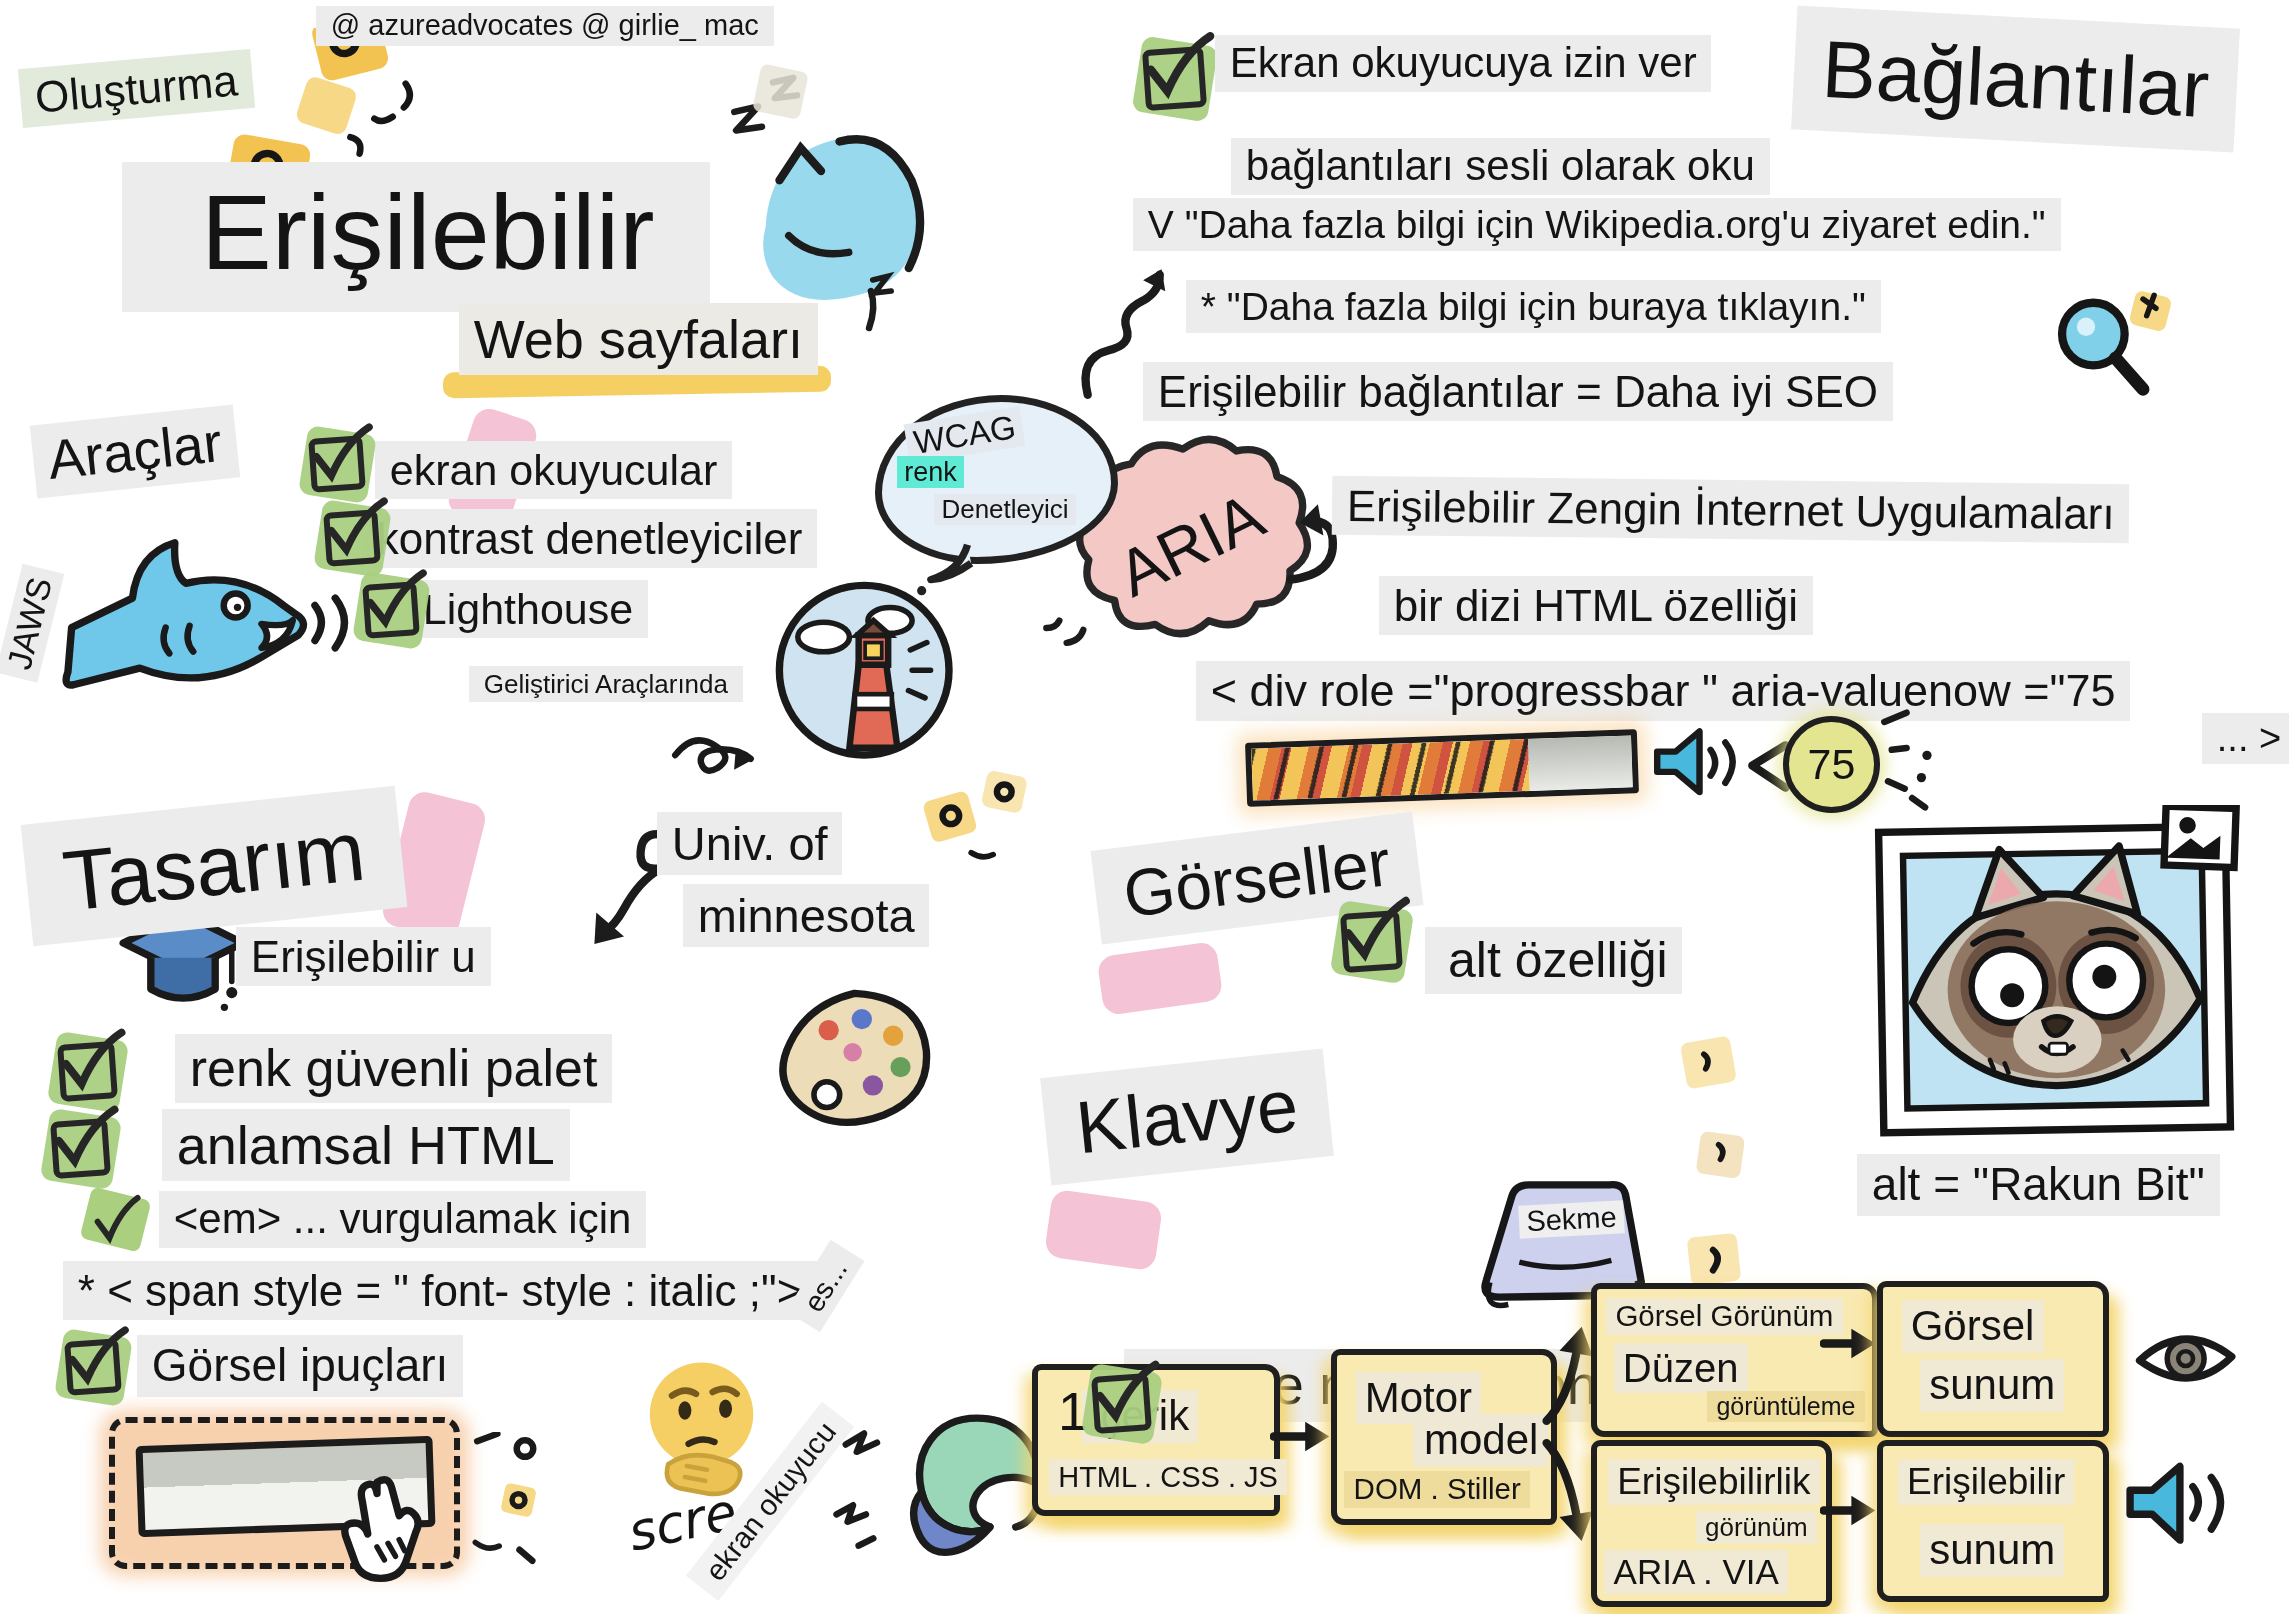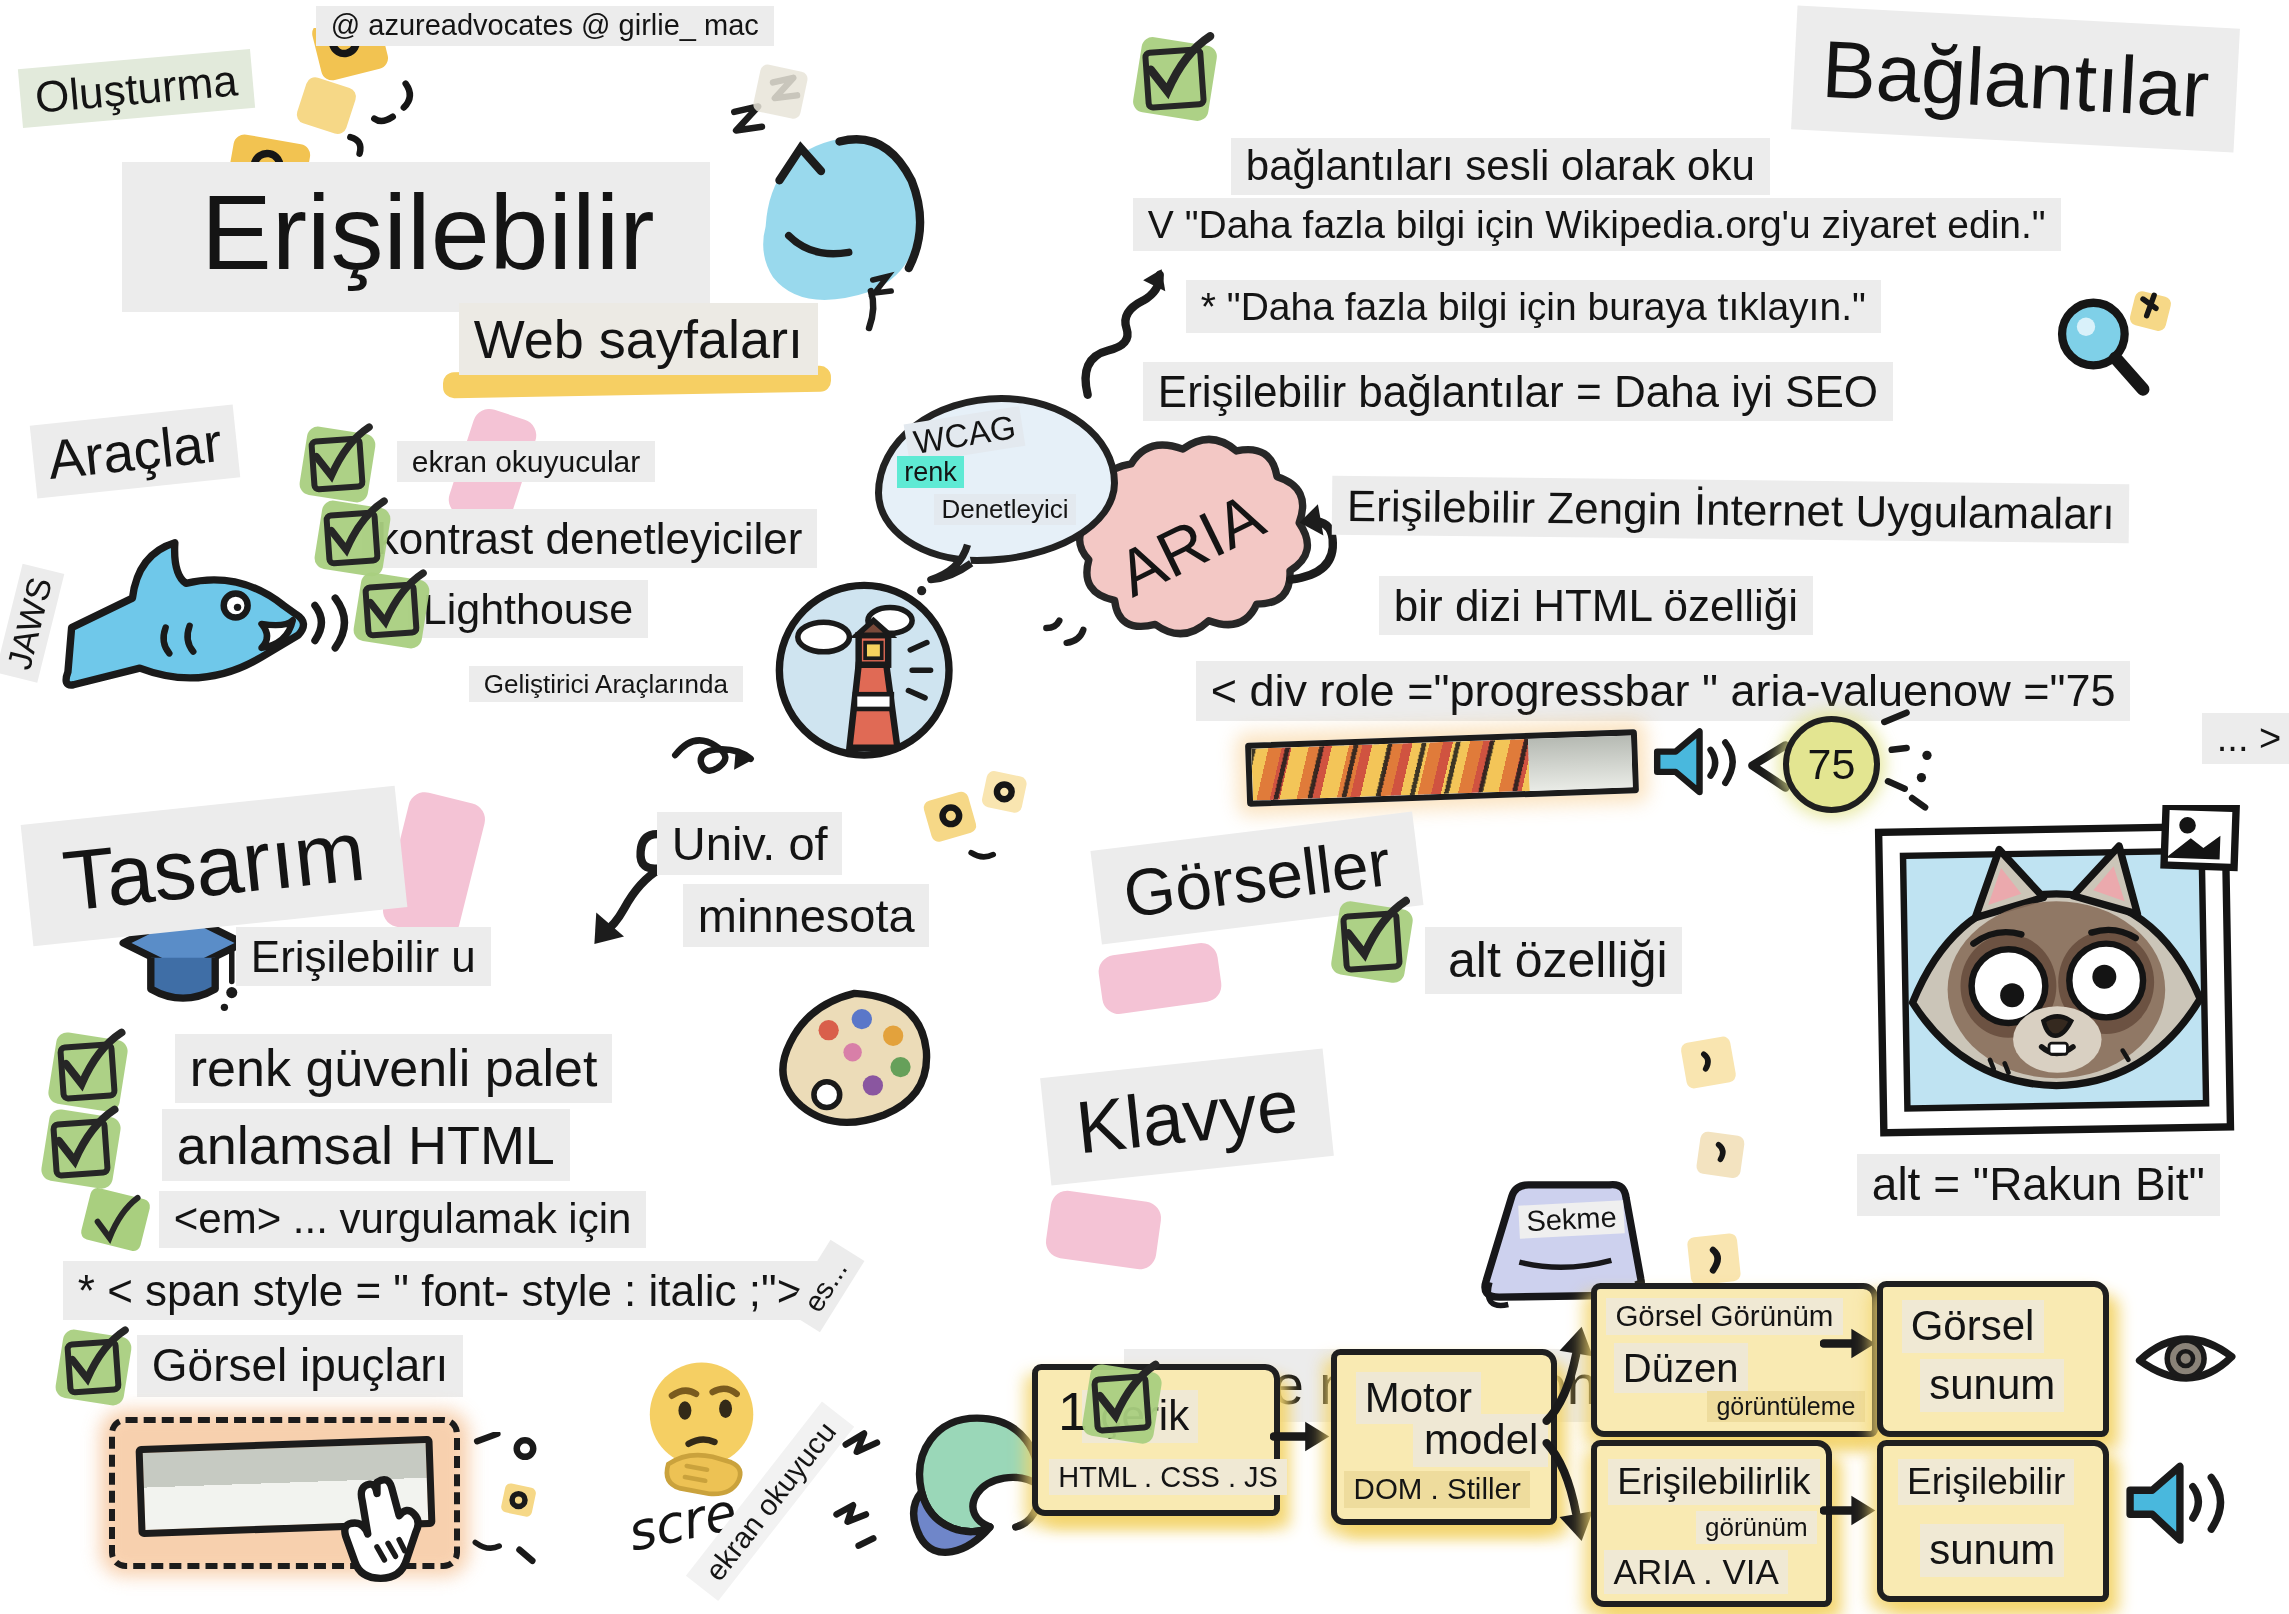--- a/index.html
+++ b/index.html
@@ -69,20 +69,21 @@
   <div class="abs" style="left:443px;top:369px;width:388px;height:26px;background:#f6cf63;border-radius:11px;transform:rotate(-1deg);"></div>
   <div class="lbl" style="left:459px;top:303px;font-size:54px;background:#eceae4;z-index:4;">Web sayfaları</div>
 
   <div class="chk" style="left:1144px;top:48px;width:61px;height:61px;z-index:2;">
     <span class="blob"></span>
       <span class="box"></span>
     <svg viewBox="0 0 100 100">
         <path d="M14 52 L36 80 Q58 30 92 8" fill="none" stroke="#262626" stroke-width="11" stroke-linecap="round"></path>
       </svg>
   </div>
+  <div class="lbl" style="left:1215px;top:35px;font-size:42px;z-index:2;">Ekran okuyucuya izin ver</div>
   <div class="lbl" style="left:1231px;top:138px;font-size:42px;z-index:2;">bağlantıları sesli olarak oku</div>
   <div class="lbl" style="left:1794px;top:16.6px;font-size:81px;padding:11px 28px;transform:rotate(3deg);z-index:5;">Bağlantılar</div>
   <div class="lbl" style="left:1133px;top:198px;font-size:39px;z-index:2;">V "Daha fazla bilgi için Wikipedia.org'u ziyaret edin."</div>
   <div class="lbl" style="left:1186px;top:280px;font-size:39px;z-index:2;">* "Daha fazla bilgi için buraya tıklayın."</div>
   <svg class="abs" style="left:1071px;top:247px;" width="111" height="157" viewBox="0 0 120 170">
     <path d="M18 160 Q8 120 40 112 Q66 106 60 88 Q54 70 78 58 Q96 48 96 30" fill="none" stroke="#1c1c1c" stroke-width="9" stroke-linecap="round"></path>
     <path d="M78 36 L98 24 L102 48" fill="#1c1c1c"></path>
   </svg>
   <div class="lbl" style="left:1143px;top:362px;font-size:44px;z-index:2;">Erişilebilir bağlantılar = Daha iyi SEO</div>
   <svg class="abs" style="left:2040px;top:286px;" width="138" height="120" viewBox="0 0 150 130">
@@ -96,21 +97,21 @@
   <div class="pinkblob" style="left:460px;top:412px;width:65px;height:111px;transform:rotate(18deg);"></div>
   <div class="lbl" style="left:33px;top:415px;font-size:55px;transform:rotate(-6deg);z-index:2;">Araçlar</div>
 
   <div class="chk" style="left:310px;top:437px;width:54px;height:54px;z-index:2;">
     <span class="blob"></span>
       <span class="box"></span>
     <svg viewBox="0 0 100 100">
         <path d="M14 52 L36 80 Q58 30 92 8" fill="none" stroke="#262626" stroke-width="11" stroke-linecap="round"></path>
       </svg>
   </div>
-  <div class="lbl" style="left:397px;top:441px;font-size:30px;">ekran okuyucular</div>
+  <div class="lbl" style="left:375px;top:441px;font-size:43px;">ekran okuyucular</div>
 
   <div class="chk" style="left:325px;top:511px;width:54px;height:54px;z-index:2;">
     <span class="blob"></span>
       <span class="box"></span>
     <svg viewBox="0 0 100 100">
         <path d="M14 52 L36 80 Q58 30 92 8" fill="none" stroke="#262626" stroke-width="11" stroke-linecap="round"></path>
       </svg>
   </div>
   <div class="lbl" style="left:362px;top:509px;font-size:44px;">kontrast denetleyiciler</div>
 

